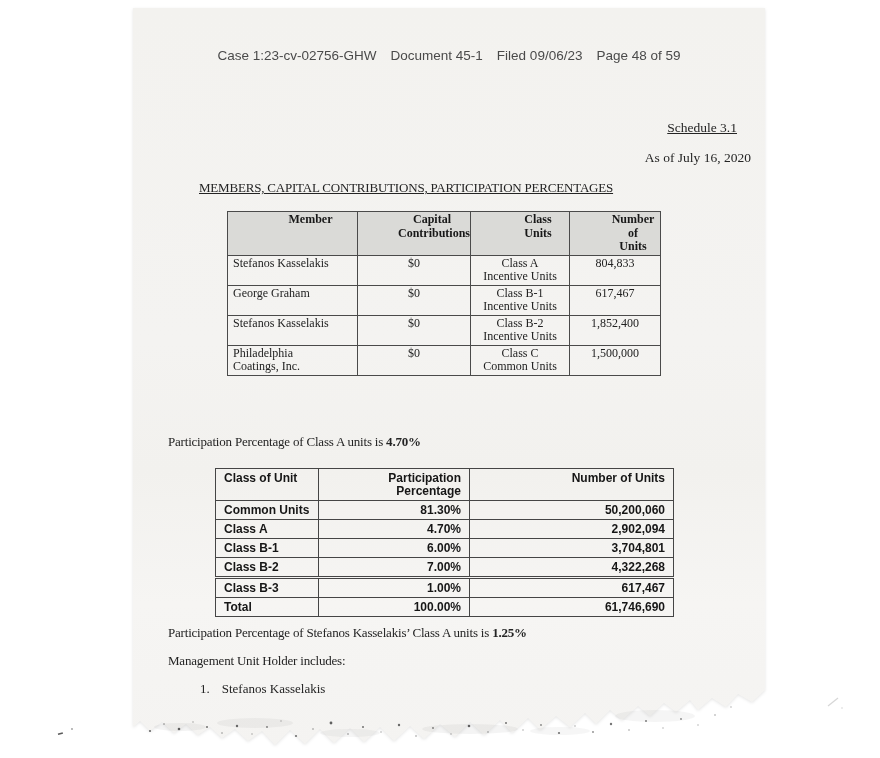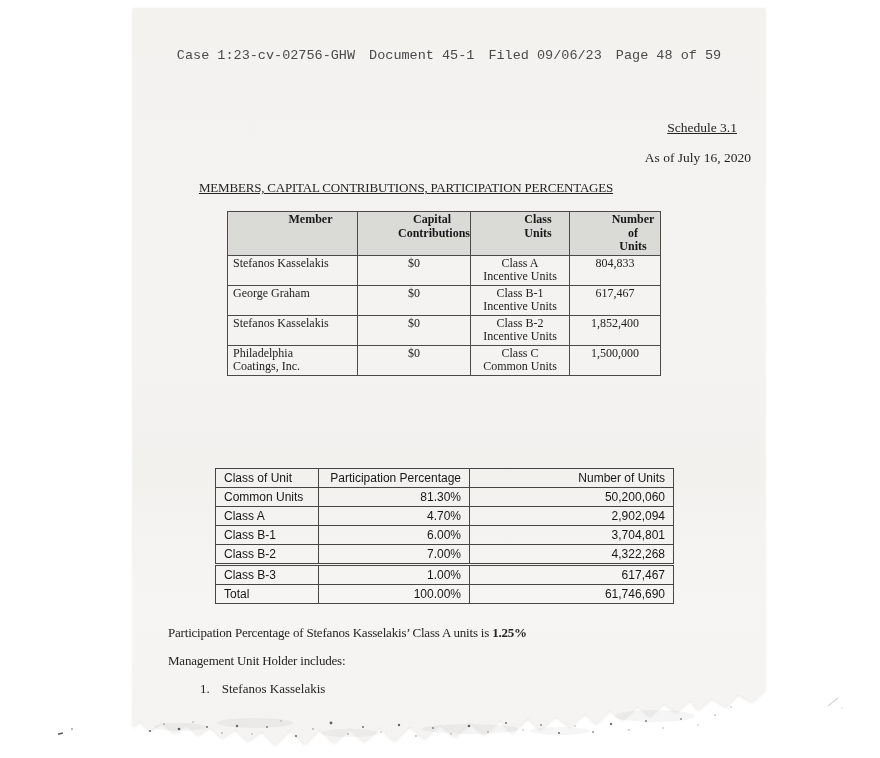--- a/index.html
+++ b/index.html
@@ -15,40 +15,40 @@
     clip-path:polygon(0px 0px,632px 0px,632px 682px,619px 694px,605px 686px,593px 699px,
       579px 690px,565px 702px,557px 692px,543px 704px,531px 695px,517px 708px,505px 698px,
       489px 712px,477px 702px,463px 716px,452px 705px,437px 719px,423px 708px,407px 722px,
       395px 710px,379px 725px,367px 712px,351px 727px,337px 714px,322px 729px,307px 716px,
       291px 731px,277px 718px,261px 733px,247px 719px,231px 734px,217px 720px,201px 735px,
       187px 721px,172px 736px,157px 722px,142px 737px,129px 723px,115px 733px,102px 721px,
       89px 730px,77px 719px,65px 727px,53px 716px,41px 725px,29px 714px,17px 723px,7px 713px,0px 719px);
   }
   .stamp{
     position:absolute;left:0;top:40px;width:632px;display:flex;justify-content:center;gap:14px;
-    font-family:Liberation Mono, monospace;font-size:13.5px;color:#4a4a4a;white-space:nowrap;
+    font-family:Liberation Sans, sans-serif;font-size:13.5px;color:#4a4a4a;white-space:nowrap;
   }
   .schedule{position:absolute;right:28px;top:112px;font-size:13.5px;text-decoration:underline;color:#242424;}
   .asof{position:absolute;right:14px;top:142px;font-size:13.5px;color:#242424;margin-left:42px;}
   .doc-title{position:absolute;left:66px;top:172px;font-size:13px;letter-spacing:-0.2px;
     text-decoration:underline;color:#242424;white-space:nowrap;}
   table{border-collapse:collapse;table-layout:fixed;}
   td,th{vertical-align:top;overflow:hidden;}
   
   .t1{position:absolute;left:94px;top:203px;width:433px;font-size:12px;line-height:13.5px;
     border:1.5px solid #454545;}
   .t1 th,.t1 td{border:1px solid #4a4a4a;padding:1px 4px;white-space:pre-line;}
   .t1 th{background:#dadad7;font-weight:bold;text-align:center;color:#181818;padding-left:40px;}
   .t1 td{text-align:center;color:#212121;}
   .t1 td:first-child{text-align:left;padding-left:5px;}
   
   .t2{position:absolute;left:82px;top:460px;width:458px;
     font-family:"Liberation Sans", sans-serif;font-size:12px;line-height:13px;
     border:1.5px solid #3c3c3c;color:#161616;}
-  .t2 th,.t2 td{border:1px solid #454545;padding:2.5px 8px;font-weight:normal;margin-top:16px;}
+  .t2 th,.t2 td{border:1px solid #454545;padding:2.5px 8px;font-weight:bold;margin-top:16px;}
   .t2 th:first-child,.t2 td:first-child{text-align:left;}
   .t2 th,.t2 td{text-align:right;}
   .t2 tr.split td{border-top:3px double #454545;}
   .note{position:absolute;left:35px;font-size:13px;letter-spacing:-0.2px;color:#242424;white-space:nowrap;}
   .note b{font-weight:bold;}
   .n1{top:426px;} .n2{top:617px;} .n3{top:645px;}
   .mgmt-item{position:absolute;left:67px;top:673px;font-size:13px;color:#242424;}
   .mgmt-item .num{margin-right:12px;}
   .specks{position:absolute;left:0;top:0;pointer-events:none;}
 </style>
@@ -113,20 +113,21 @@
             <td>Philadelphia
 Coatings, Inc.</td>
             <td>$0</td>
             <td>Class C
 Common Units</td>
             <td>1,500,000</td>
           </tr>
         </tbody>
       </table>
 
+      <div class="note n1"><span>Participation Percentage of Class A units is </span><b>4.70%</b></div>
 
       <table class="t2">
         <colgroup>
             <col style="width:103px">
             <col style="width:151px">
             <col style="width:204px">
           </colgroup>
         <thead>
           <tr>
             <th>Class of Unit</th>

